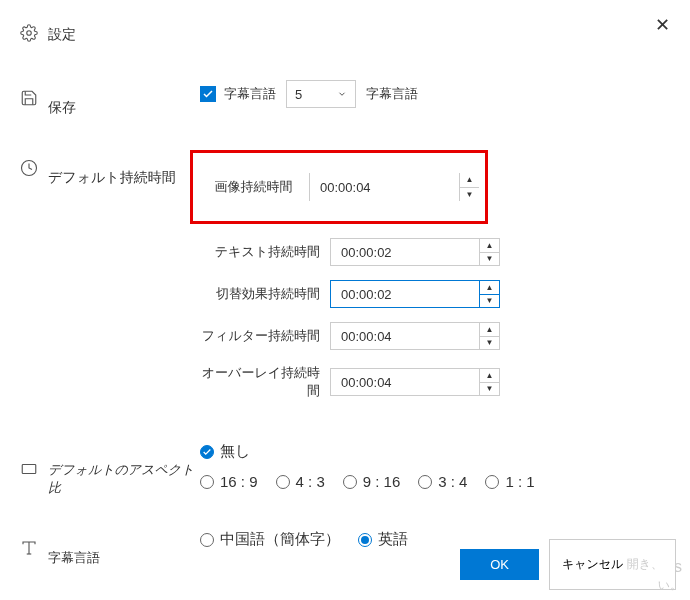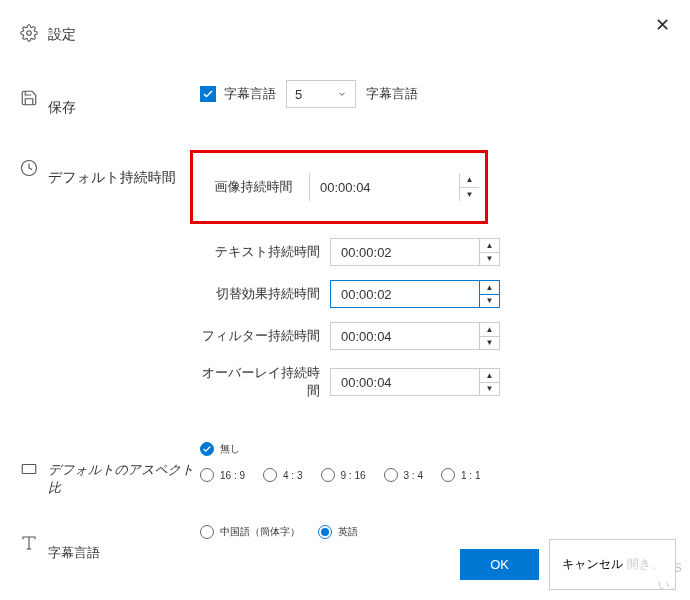--- a/index.html
+++ b/index.html
@@ -22,21 +22,21 @@
 .time-input.blue { border: 1px solid #0078d4; }
 .time-input .val { flex: 1; padding: 0 10px; display: flex; align-items: center; font-size: 13px; }
 .time-input .spin { width: 20px; border-left: 1px solid #ccc; display: flex; flex-direction: column; }
 .time-input.blue .spin { border-left: 1px solid #0078d4; }
 .time-input .spin div { flex: 1; display: flex; align-items: center; justify-content: center; font-size: 8px; cursor: pointer; }
 .time-input .spin div:first-child { border-bottom: 1px solid #ccc; }
 .time-input.blue .spin div:first-child { border-bottom: 1px solid #0078d4; }
 .highlight-box { border: 3px solid #e60000; padding: 20px 6px; display: inline-flex; align-items: center; justify-content: center; }
 .highlight-box .row-label-inner { width: 110px; text-align: center; font-size: 13px; border-right: 1px solid transparent; }
 .radio-row { display: flex; align-items: center; gap: 18px; margin-bottom: 12px; flex-wrap: wrap; }
-.radio-item { display: flex; align-items: center; gap: 6px; font-size: 10px; }
+.radio-item { display: flex; align-items: center; gap: 6px; font-size: 15px; }
 .radio { width: 14px; height: 14px; border: 1px solid #666; border-radius: 50%; display: inline-flex; align-items: center; justify-content: center; }
 .radio.filled { border-color: #0078d4; background: #0078d4; }
 .radio.filled-dot { border-color: #0078d4; }
 .radio.filled-dot::after { content: ""; width: 8px; height: 8px; background: #0078d4; border-radius: 50%; }
 .footer { position: absolute; bottom: 0; left: 0; right: 0; display: flex; justify-content: flex-end; align-items: center; padding: 10px 14px; gap: 10px; }
 .btn-ok { background: #0078d4; color: #fff; border: none; padding: 8px 30px; font-size: 13px; cursor: pointer; }
 .btn-cancel { background: #fff; border: 1px solid #ccc; padding: 16px 12px; font-size: 12px; cursor: pointer; position: relative; }
 .watermark { position: absolute; right: 8px; bottom: 24px; color: #ccc; font-size: 16px; pointer-events: none; }
 .watermark2 { position: absolute; right: 8px; bottom: 6px; color: #ccc; font-size: 12px; pointer-events: none; }
 .icon-svg { width: 18px; height: 18px; stroke: #555; fill: none; stroke-width: 1.5; }

